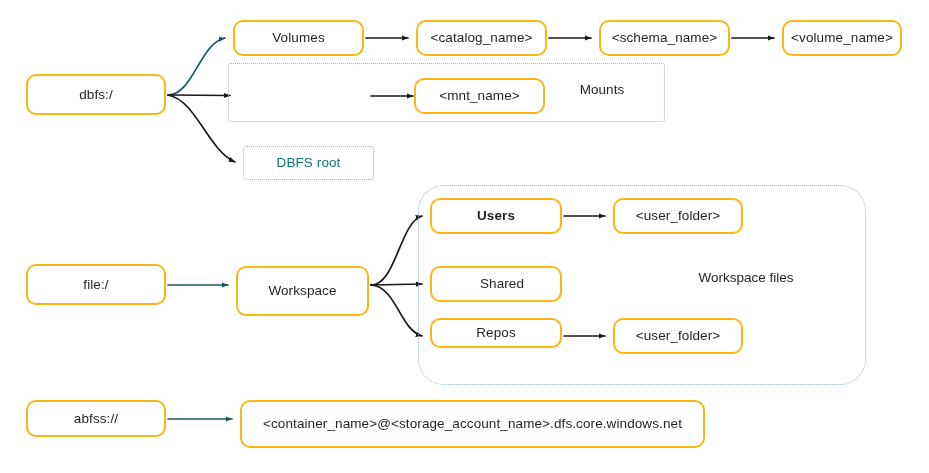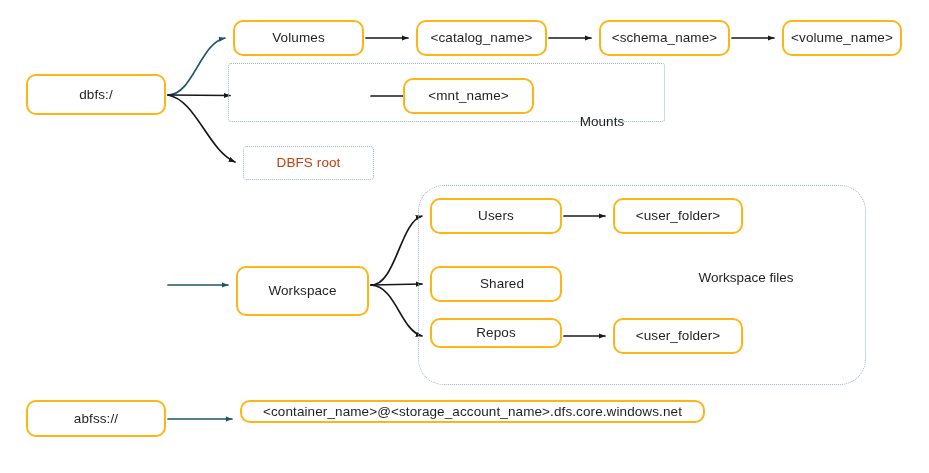--- a/index.html
+++ b/index.html
@@ -41,21 +41,21 @@
     line-height: 1.15;
     z-index: 3;
     white-space: nowrap;
   }
   .node.solid {
     border: 2.4px solid #fdb515;
   }
   .node.dotted-node {
     border: 1.6px dotted #9bb4c6;
     border-radius: 4px;
-    color: #c2410c;
+    color: #0f766e;
     text-align: center;
   }
   .group {
     position: absolute;
     box-sizing: border-box;
     border: 1.6px dotted #9bb4c6;
     background: transparent;
     z-index: 1;
   }
   .group.sharp { border-radius: 3px; }
@@ -109,50 +109,51 @@
 
       <path d="M564,216 L605,216" stroke="#16181c" stroke-width="1.7" marker-end="url(#ah-dark)"></path>
 
       <path d="M564,336 L605,336" stroke="#16181c" stroke-width="1.7" marker-end="url(#ah-dark)"></path>
 
       <path d="M168,419 L232,419" stroke="#1c5566" stroke-width="1.7" marker-end="url(#ah-teal)"></path>
     </g>
   </svg>
 
   <div class="group sharp" style="left:228px; top:63px; width:437px; height:59px;"></div>
-  <div class="group-label" style="left:602px; top:89px; transform:translate(-50%,-50%);margin-top:32px;">Mounts</div>
+  <div class="group-label" style="left:602px; top:89px; transform:translate(-50%,-50%);">Mounts</div>
 
   <div class="group round" style="left:418px; top:185px; width:448px; height:200px;"></div>
   <div class="group-label" style="left:746px; top:277px; transform:translate(-50%,-50%);">Workspace files</div>
 
   <div class="node solid" style="left:26px; top:74px; width:140px; height:41px;">dbfs:/</div>
 
   <div class="node solid" style="left:233px; top:20px; width:131px; height:36px;">Volumes</div>
 
   <div class="node solid" style="left:416px; top:20px; width:131px; height:36px;">&lt;catalog_name&gt;</div>
 
   <div class="node solid" style="left:599px; top:20px; width:131px; height:36px;">&lt;schema_name&gt;</div>
 
   <div class="node solid" style="left:782px; top:20px; width:120px; height:36px;">&lt;volume_name&gt;</div>
 
 
-  <div class="node solid" style="left:403px; top:78px; width:131px; height:36px;">&lt;mnt_name&gt;</div>
+  <div class="node solid" style="left:414px; top:78px; width:131px; height:36px;">&lt;mnt_name&gt;</div>
 
   <div class="node dotted-node" style="left:243px; top:146px; width:131px; height:34px;">DBFS root</div>
 
+  <div class="node solid" style="left:26px; top:264px; width:140px; height:41px;">file:/</div>
 
   <div class="node solid" style="left:236px; top:266px; width:133px; height:50px;text-align:center;">Workspace</div>
 
-  <div class="node solid" style="left:430px; top:198px; width:132px; height:36px;">Users</div>
+  <div class="node solid" style="left:430px; top:198px; width:132px; height:36px;font-weight:bold;">Users</div>
 
   <div class="node solid" style="left:613px; top:198px; width:130px; height:36px;">&lt;user_folder&gt;</div>
 
   <div class="node solid" style="left:430px; top:266px; width:132px; height:36px;padding-left:12px;">Shared</div>
 
   <div class="node solid" style="left:430px; top:318px; width:132px; height:30px;">Repos</div>
 
   <div class="node solid" style="left:613px; top:318px; width:130px; height:36px;">&lt;user_folder&gt;</div>
 
   <div class="node solid" style="left:26px; top:400px; width:140px; height:37px;">abfss://</div>
 
-  <div class="node solid" style="left:240px; top:400px; width:465px; height:23px;">&lt;container_name&gt;@&lt;storage_account_name&gt;.dfs.core.windows.net</div>
+  <div class="node solid" style="left:240px; top:400px; width:465px; height:48px;">&lt;container_name&gt;@&lt;storage_account_name&gt;.dfs.core.windows.net</div>
 
 </div>
 
 </body></html>

